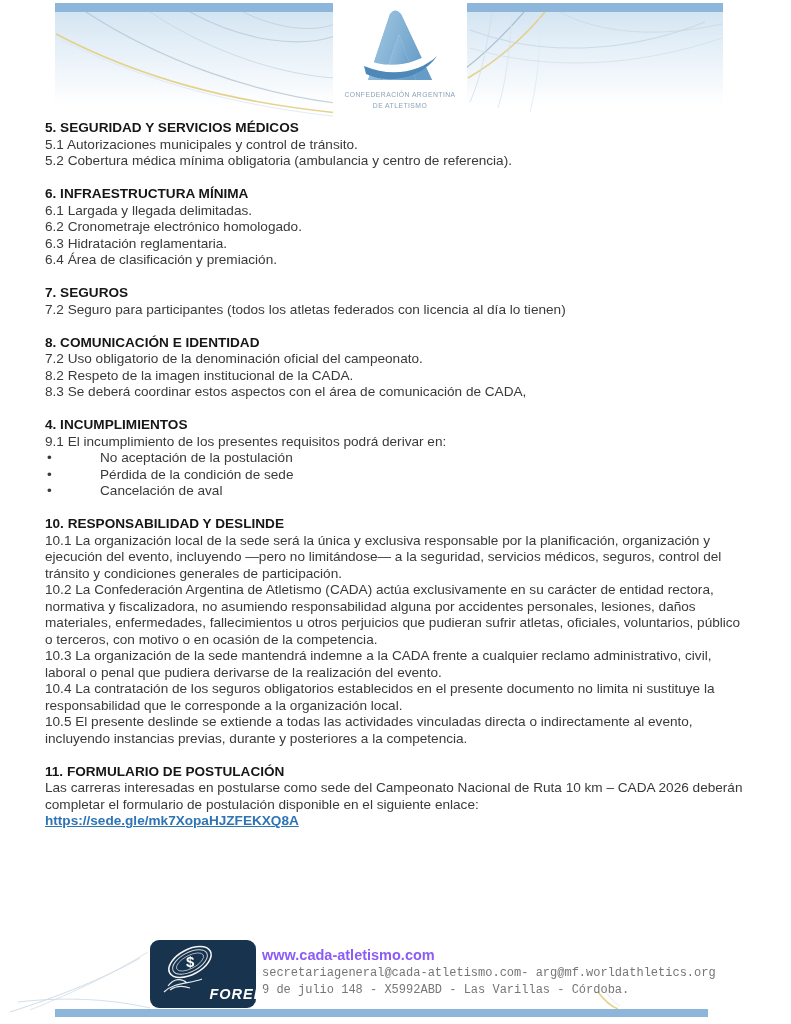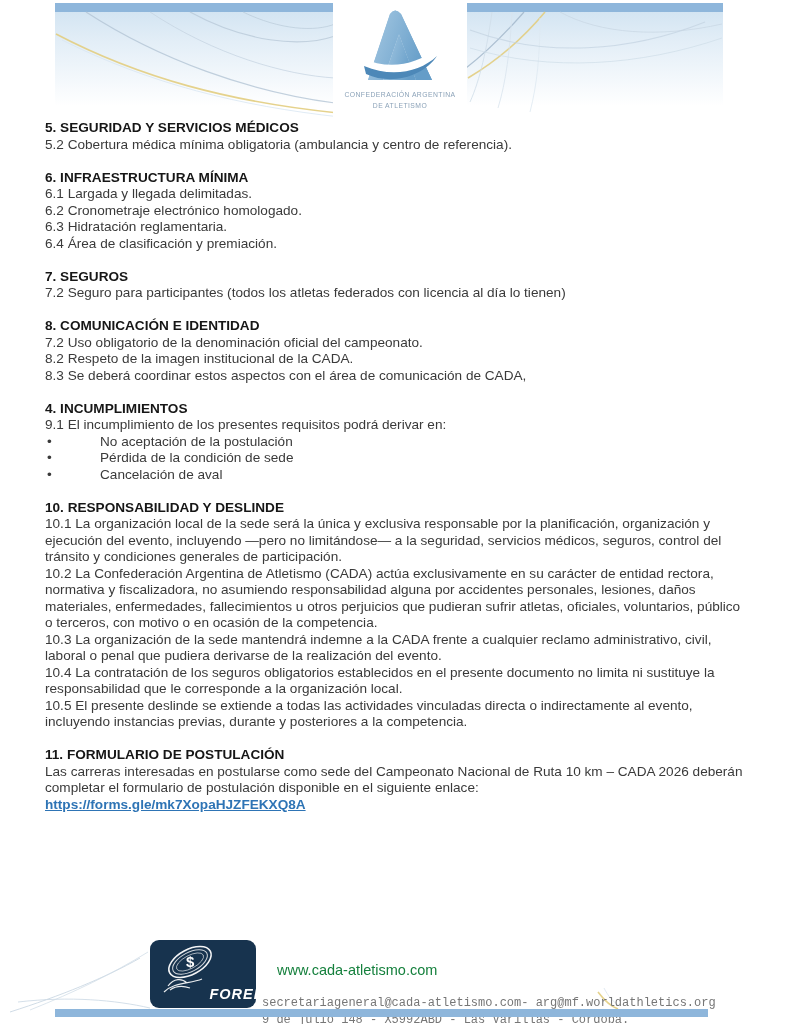--- a/index.html
+++ b/index.html
@@ -56,21 +56,21 @@
     position:absolute;left:150px;top:10px;width:106px;height:68px;
     background:#17334e;border-radius:9px;z-index:2;
   }
   .forena-label{
     position:absolute;left:18px;bottom:6px;width:106px;text-align:center;
     color:#ffffff;font-weight:bold;font-size:14.5px;letter-spacing:1px;
     font-style:italic;
     padding-left:22px;
   }
   .footer-text{position:absolute;left:262px;top:16px;color:#6e6e6e;}
-  .footer-web{font-size:14.5px;font-weight:normal;color:#15803d;line-height:19px;margin:15px;}
+  .footer-web{font-size:14.5px;font-weight:bold;color:#8b5cf6;line-height:19px;margin:0;}
   .footer-line{font-size:12px;color:#767676;line-height:17px;margin:0;font-family:Liberation Mono, monospace;}
   .bottom-band{
     position:absolute;left:55px;top:79px;width:653px;height:8px;
     background:#8eb6db;
   }
 </style>
 </head>
 <body>
 
 <div class="page">
@@ -114,20 +114,21 @@
       </svg>
       <div class="logo-org">CONFEDERACIÓN ARGENTINA</div>
       <div class="logo-org">DE ATLETISMO</div>
     </div>
   </div>
 
   <div class="content">
 
     <div class="section">
       <p class="sec-heading">5. SEGURIDAD Y SERVICIOS MÉDICOS</p>
+      <p class="sec-line">5.1 Autorizaciones municipales y control de tránsito.</p>
       <p class="sec-line">5.2 Cobertura médica mínima obligatoria (ambulancia y centro de referencia).</p>
     </div>
 
     <div class="section">
       <p class="sec-heading">6. INFRAESTRUCTURA MÍNIMA</p>
       <p class="sec-line">6.1 Largada y llegada delimitadas.</p>
       <p class="sec-line">6.2 Cronometraje electrónico homologado.</p>
       <p class="sec-line">6.3 Hidratación reglamentaria.</p>
       <p class="sec-line">6.4 Área de clasificación y premiación.</p>
     </div>
@@ -167,21 +168,21 @@
       <p class="sec-line">10.2 La Confederación Argentina de Atletismo (CADA) actúa exclusivamente en su carácter de entidad rectora, normativa y fiscalizadora, no asumiendo responsabilidad alguna por accidentes personales, lesiones, daños materiales, enfermedades, fallecimientos u otros perjuicios que pudieran sufrir atletas, oficiales, voluntarios, público o terceros, con motivo o en ocasión de la competencia.</p>
       <p class="sec-line">10.3 La organización de la sede mantendrá indemne a la CADA frente a cualquier reclamo administrativo, civil, laboral o penal que pudiera derivarse de la realización del evento.</p>
       <p class="sec-line">10.4 La contratación de los seguros obligatorios establecidos en el presente documento no limita ni sustituye la responsabilidad que le corresponde a la organización local.</p>
       <p class="sec-line">10.5 El presente deslinde se extiende a todas las actividades vinculadas directa o indirectamente al evento, incluyendo instancias previas, durante y posteriores a la competencia.</p>
     </div>
 
     <div class="section">
       <p class="sec-heading">11. FORMULARIO DE POSTULACIÓN</p>
       <p class="sec-line">Las carreras interesadas en postularse como sede del Campeonato Nacional de Ruta 10 km – CADA 2026 deberán completar el formulario de postulación disponible en el siguiente enlace:</p>
       <p class="sec-line">
-        <a class="doc-link">https://forms.gle/mk7XopaHJZFEKXQ8A</a>
+        <a class="doc-link">https://sede.gle/mk7XopaHJZFEKXQ8A</a>
       </p>
     </div>
 
   </div>
 
   <div class="footer">
 
     <svg class="footer-curves" viewBox="0 0 791 94" fill="none" xmlns="http://www.w3.org/2000/svg">
       <path d="M10 82 C 60 66, 105 48, 140 28" stroke="#c4d3e0" stroke-width="1" opacity="0.8"></path>
       <path d="M30 80 C 75 62, 112 44, 148 22" stroke="#d3dfe9" stroke-width="1" opacity="0.8"></path>

